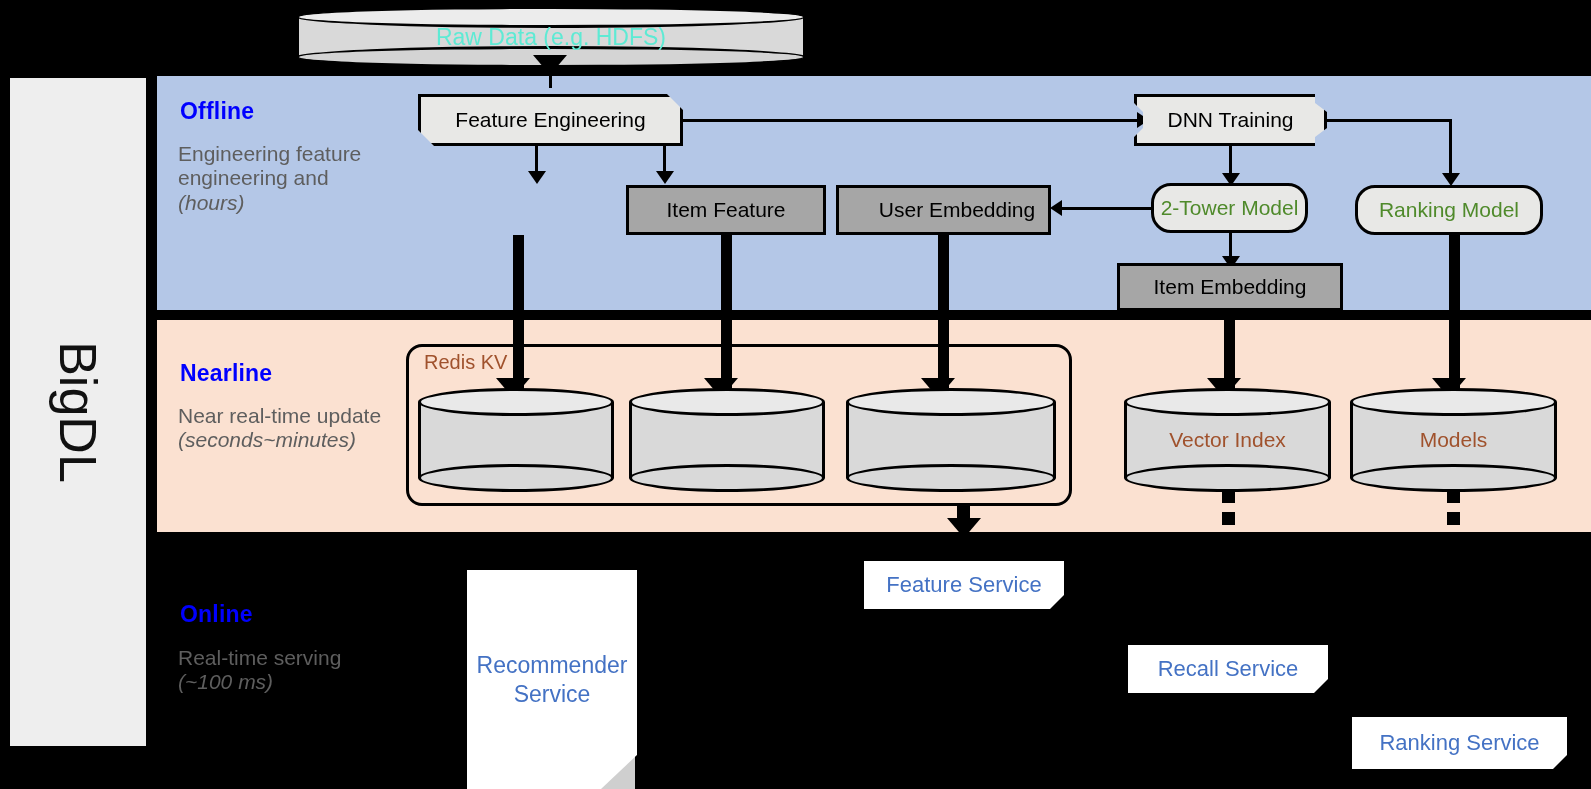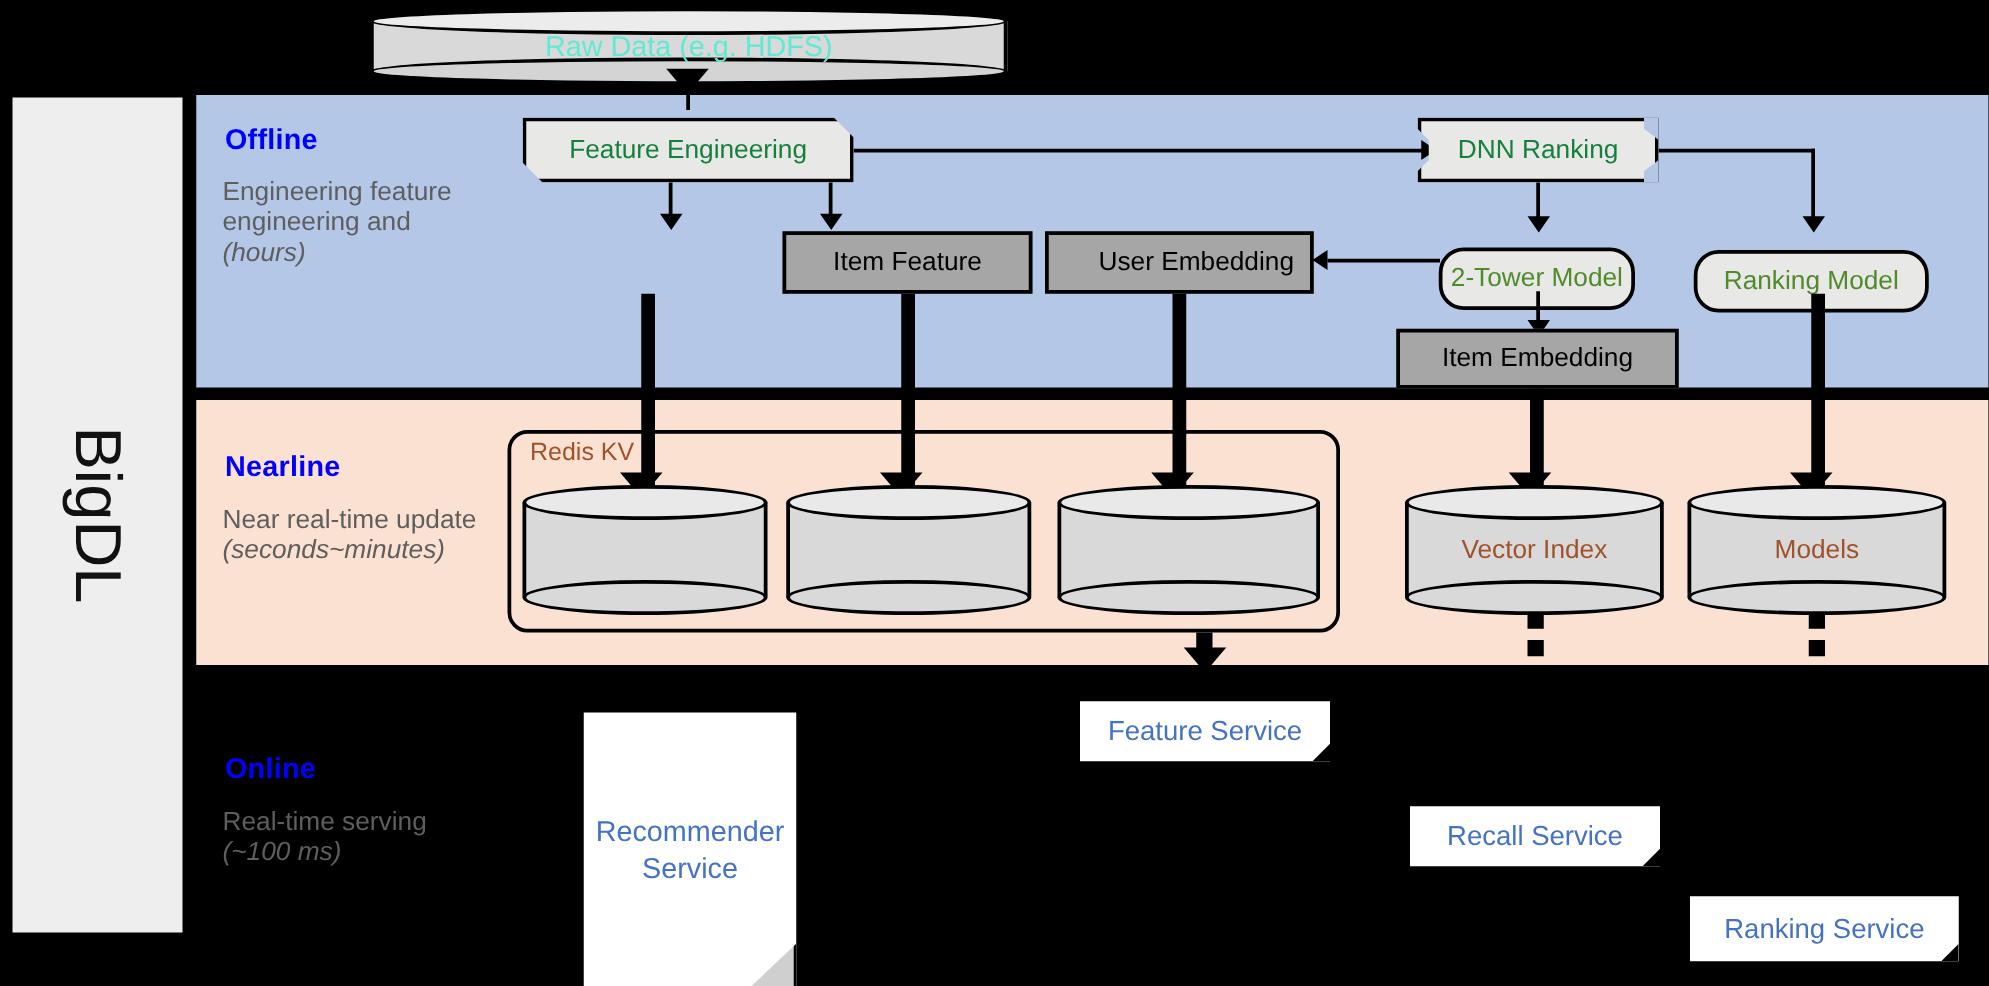--- a/index.html
+++ b/index.html
@@ -25,24 +25,24 @@
 
   
   .node{position:absolute;box-sizing:border-box;display:flex;align-items:center;
         justify-content:center;text-align:center;line-height:1.1;}
 
   
   .graybox{background:#a6a6a6;border:3px solid #000;color:#000;font-size:21px;}
 
   
   .lightbox{background:#e8e8e6;border:3px solid #000;font-size:21px;}
-  .txt-blue{color:#15803d;justify-content:center;}
+  .txt-blue{color:#000000;justify-content:center;}
   .txt-green{color:#4f8a2b;}
 
-  .rounded{border-radius:20px;margin-top:15px;}
+  .rounded{border-radius:20px;}
 
   
   #n-feature-engineering{
     clip-path:polygon(0 0, calc(100% - 16px) 0, 100% 16px, 100% 100%, 16px 100%, 0 calc(100% - 16px));
   }
   
   #n-dnn-training{
     clip-path:polygon(0 0, 100% 0, 100% 100%, 0 100%,
       0 calc(100% - 9px), 9px calc(50% + 8px), 9px calc(50% - 8px), 0 9px);
   }
@@ -129,21 +129,21 @@
   </div>
 
   <div class="node lightbox txt-blue" id="n-feature-engineering" style="left:418px;top:94px;width:265px;height:52px;">
     <span>Feature Engineering</span>
   </div>
 
   <div class="ln thin-h" style="left:683px;top:119px;width:458px;"></div>
   <div class="arrow-right" style="left:1137px;top:112px;"></div>
 
   <div class="node lightbox txt-blue" id="n-dnn-training" style="left:1134px;top:94px;width:193px;height:52px;">
-    <span>DNN Ranking</span>
+    <span>DNN Training</span>
   </div>
 
   <div class="ln thin-v" style="left:535px;top:146px;height:28px;"></div>
   <div class="arrow-down" style="left:528px;top:171px;"></div>
   <div class="ln thin-v" style="left:663px;top:146px;height:28px;"></div>
   <div class="arrow-down" style="left:656px;top:171px;"></div>
 
   <div class="ln thin-v" style="left:1229px;top:146px;height:30px;"></div>
   <div class="arrow-down" style="left:1222px;top:173px;"></div>
 

